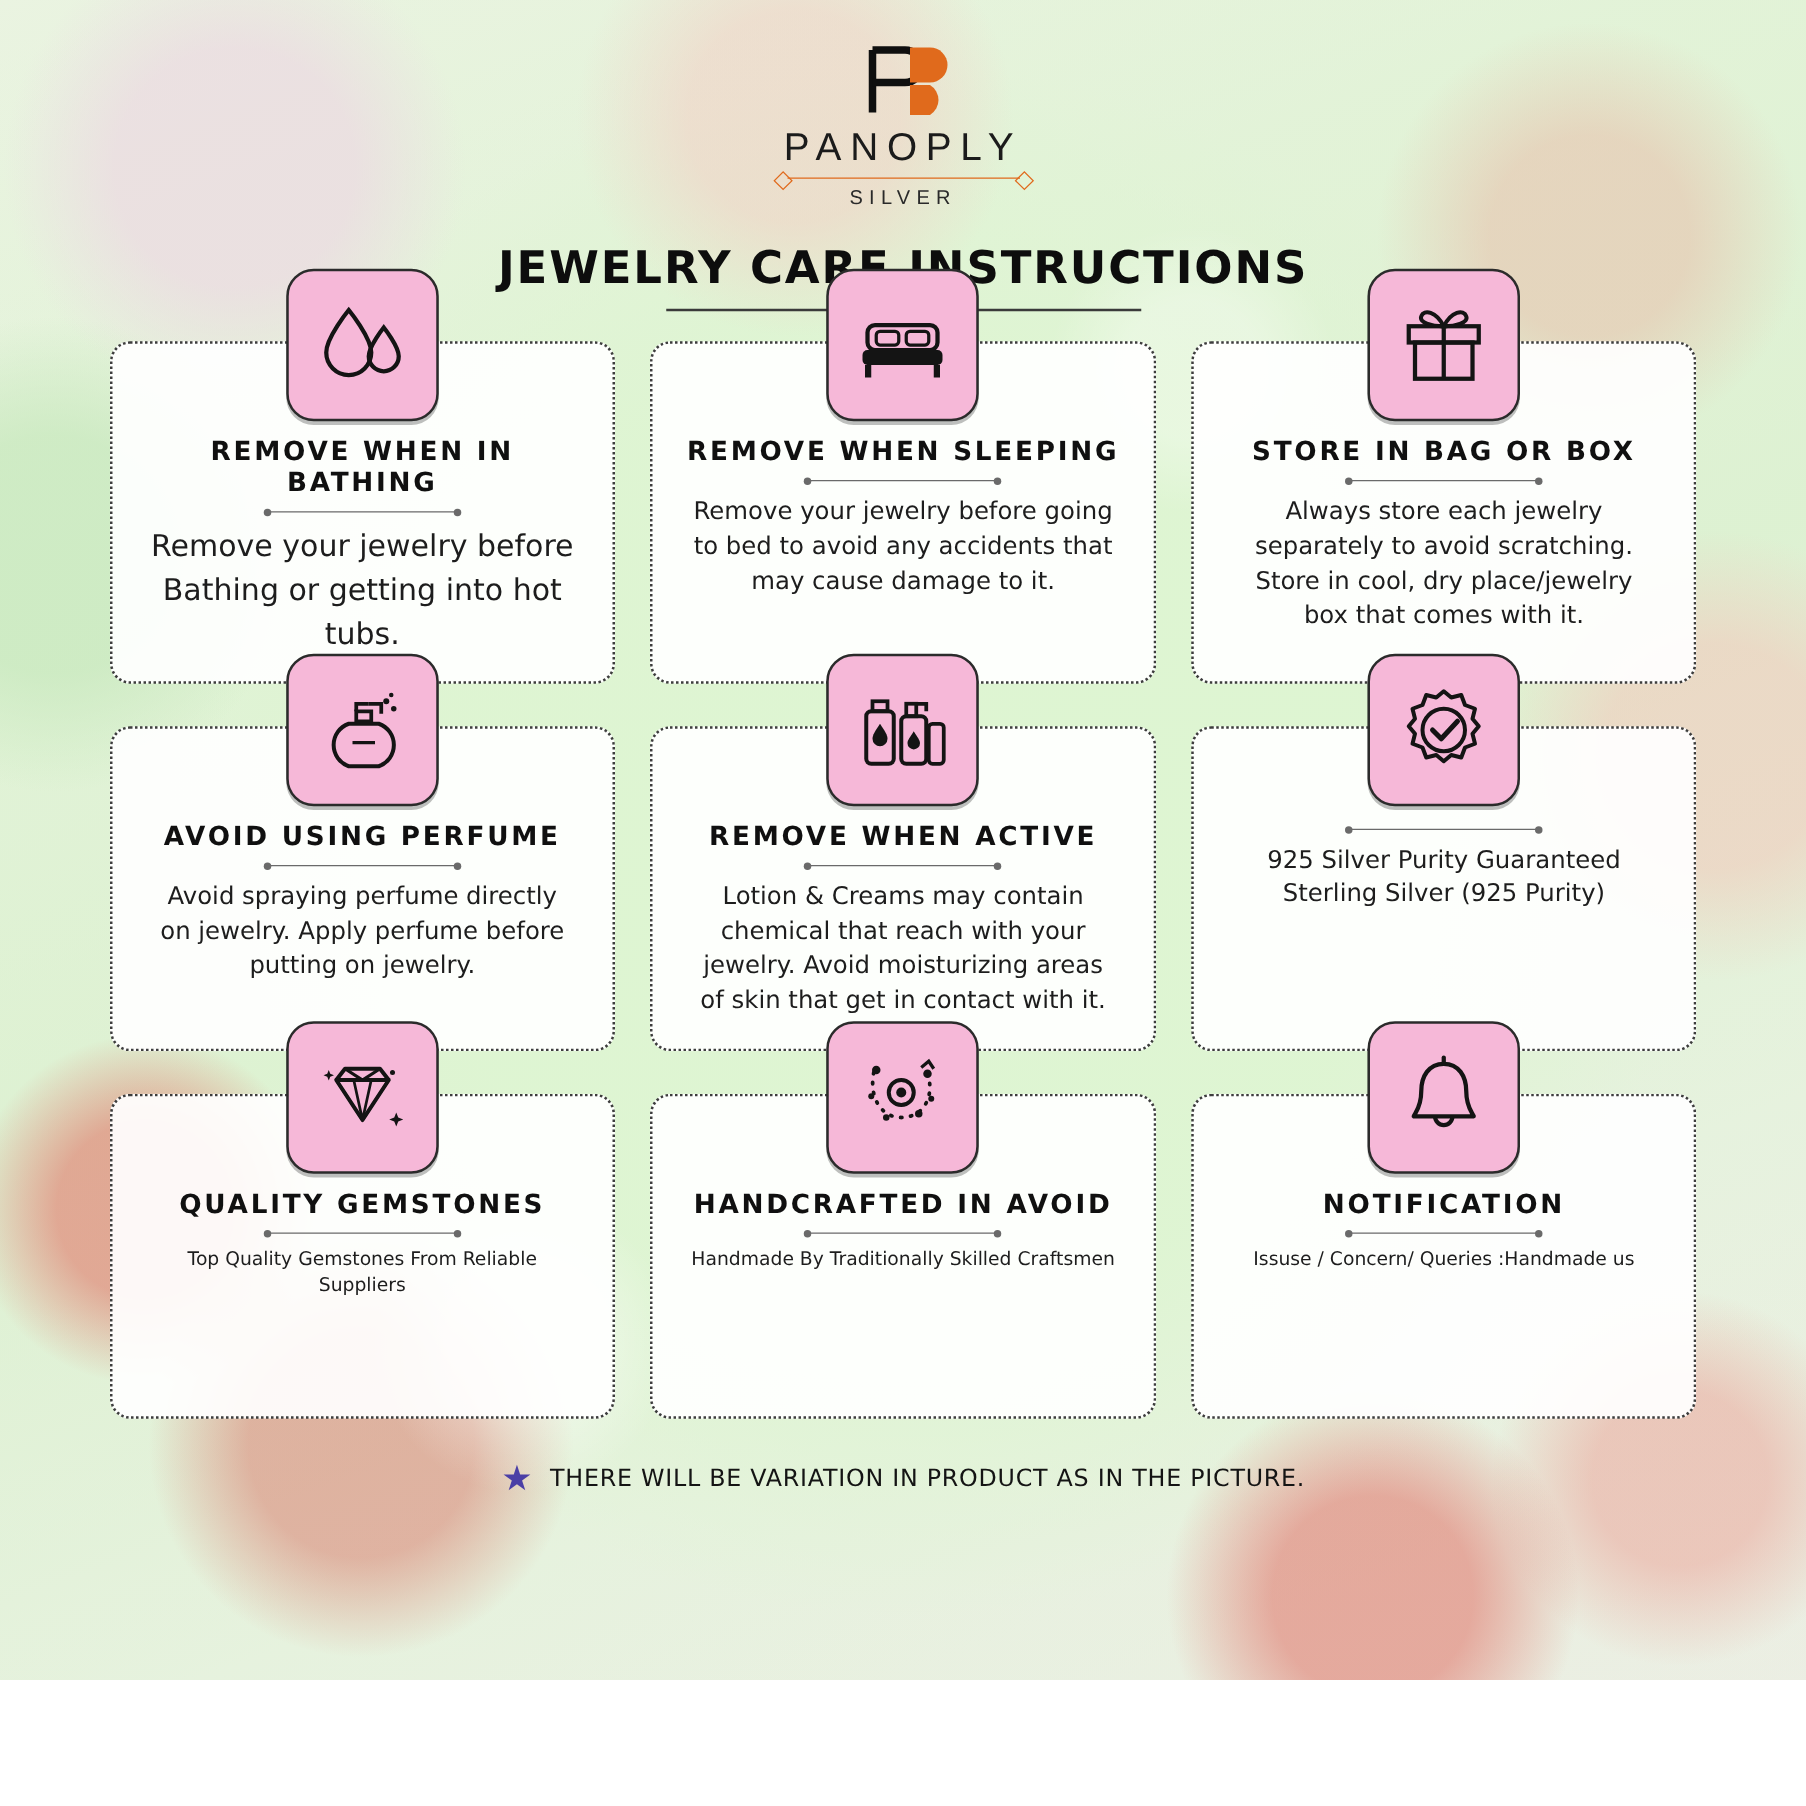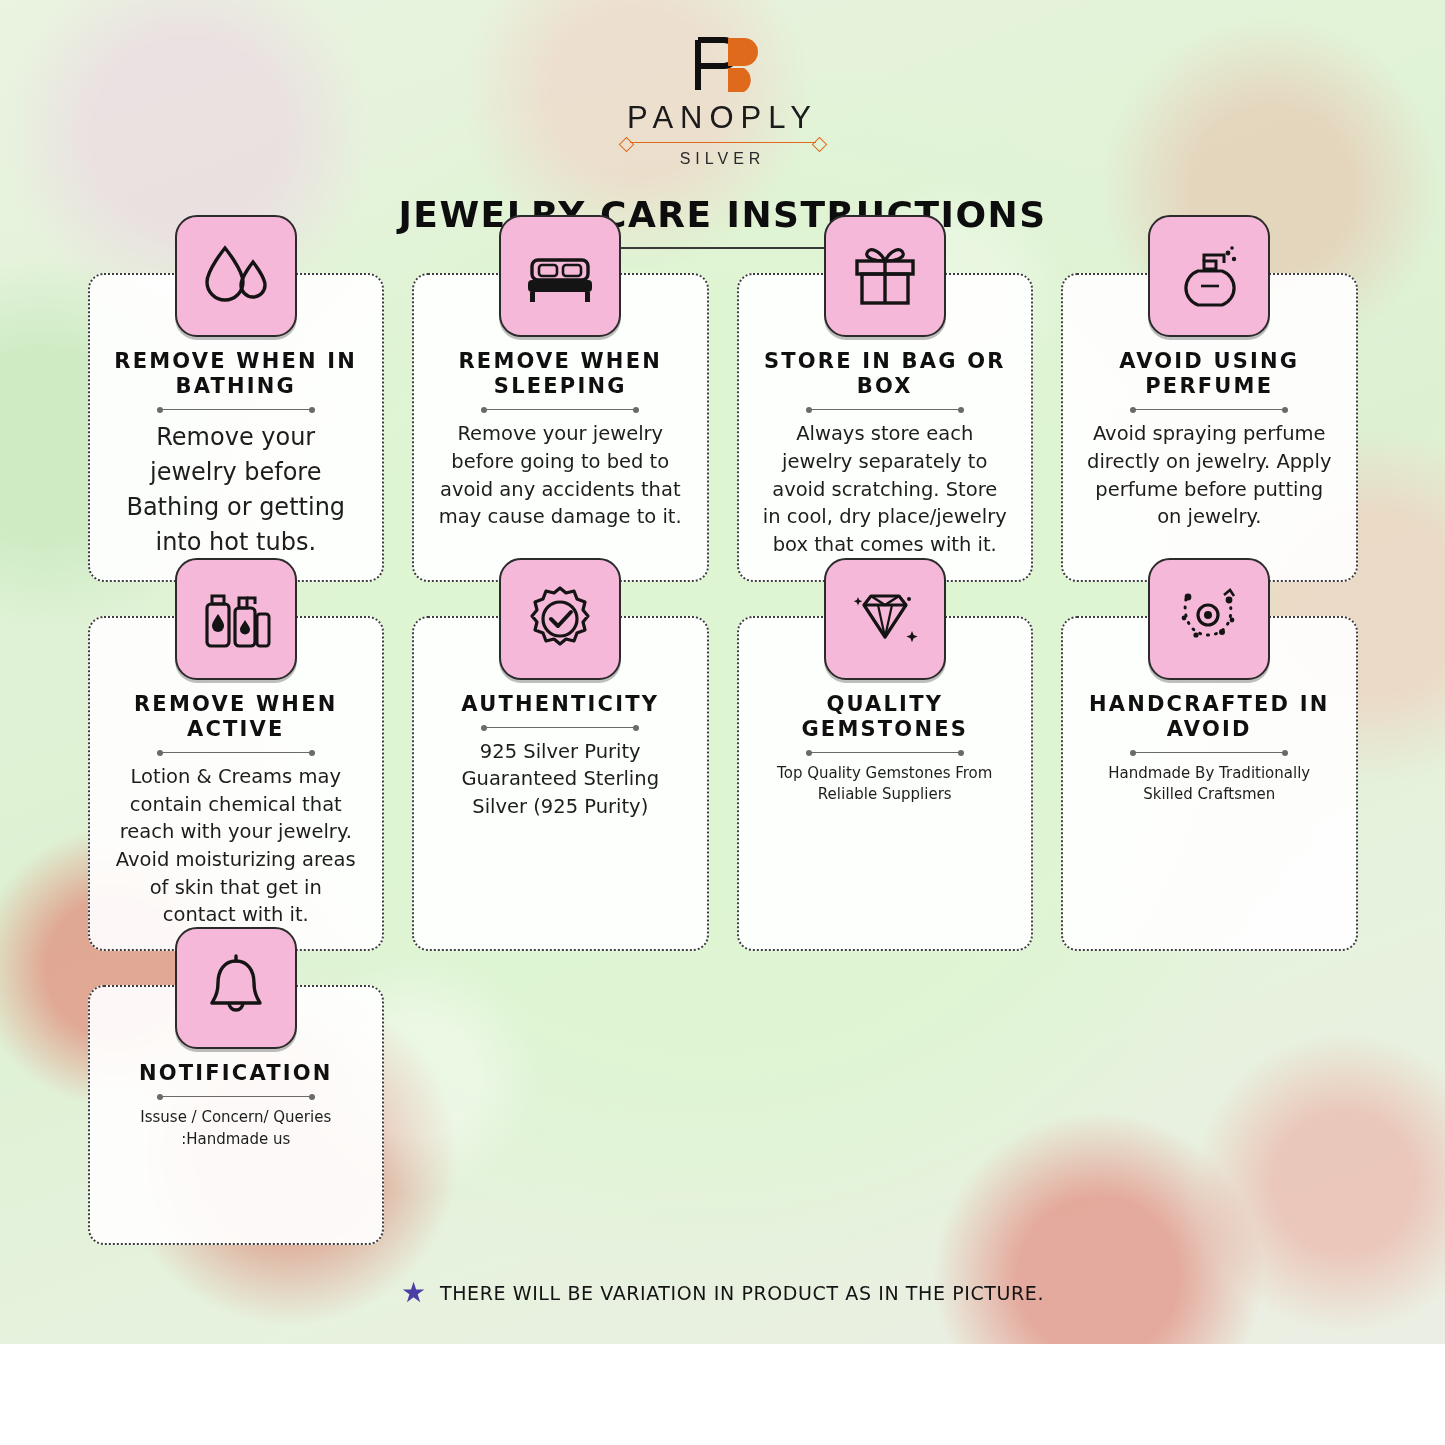--- a/index.html
+++ b/index.html
@@ -109,21 +109,21 @@
     z-index: 2;
   }
 
   
   .grid {
     position: relative;
     z-index: 2;
     margin: 24px auto 13px;
     width: 1270px;
     display: grid;
-    grid-template-columns: repeat(4, 1fr);
+    grid-template-columns: repeat(3, 1fr);
     column-gap: 28px;
     row-gap: 34px;
   }
   .card {
     position: relative;
     background: rgba(255,255,255,0.92);
     border: 2px dotted #3d3d3d;
     border-radius: 16px;
     min-height: 260px;
     padding: 70px 22px 20px;
@@ -307,21 +307,20 @@
     </div>
 
     <div class="card md">
       <div class="icon-badge">
         <svg width="70" height="70" viewBox="0 0 70 70">
           <path d="M35 4 l6 5 l8 -2 l3 8 l8 3 l-2 8 l5 6 l-5 6 l2 8 l-8 3 l-3 8 l-8 -2 l-6 5 l-6 -5 l-8 2 l-3 -8 l-8 -3 l2 -8 l-5 -6 l5 -6 l-2 -8 l8 -3 l3 -8 l8 2 z" fill="none" stroke="#141414" stroke-width="3.2" stroke-linejoin="round"></path>
           <circle cx="35" cy="35" r="17" fill="none" stroke="#141414" stroke-width="3.2"></circle>
           <path d="M26 35 l7 7 l13 -14" fill="none" stroke="#141414" stroke-width="4" stroke-linecap="round" stroke-linejoin="round"></path>
         </svg>
       </div>
-      <div class="card-title">AUTHENTICITY</div>
       <div class="title-divider"></div>
       <div class="card-text">925 Silver Purity Guaranteed Sterling Silver (925 Purity)</div>
     </div>
 
     <div class="card sm">
       <div class="icon-badge">
         <svg width="74" height="64" viewBox="0 0 74 64">
           <path d="M16 18 h42 l-21 32 z" fill="none" stroke="#141414" stroke-width="3.2" stroke-linejoin="round"></path>
           <path d="M16 18 l7 -9 h28 l7 9" fill="none" stroke="#141414" stroke-width="3.2" stroke-linejoin="round"></path>
           <path d="M23 9 l14 9 l14 -9" fill="none" stroke="#141414" stroke-width="2.6"></path>

